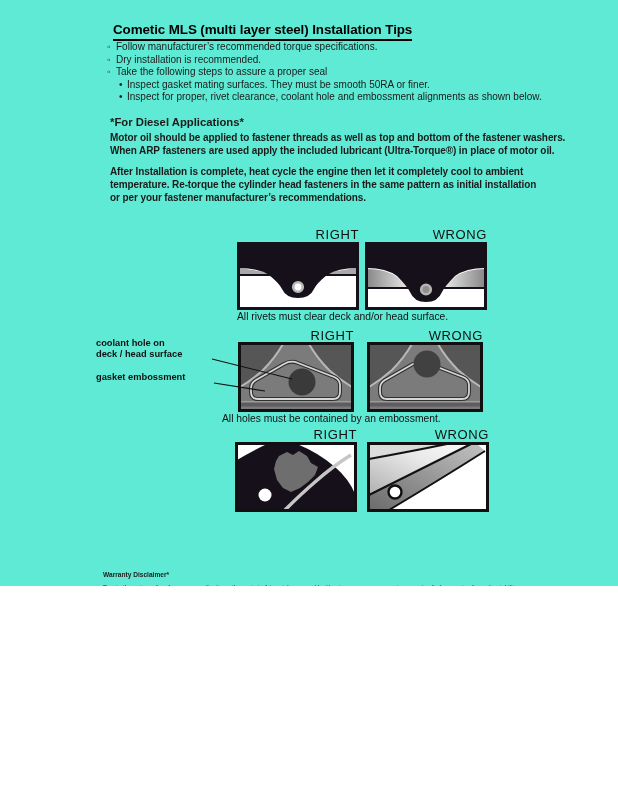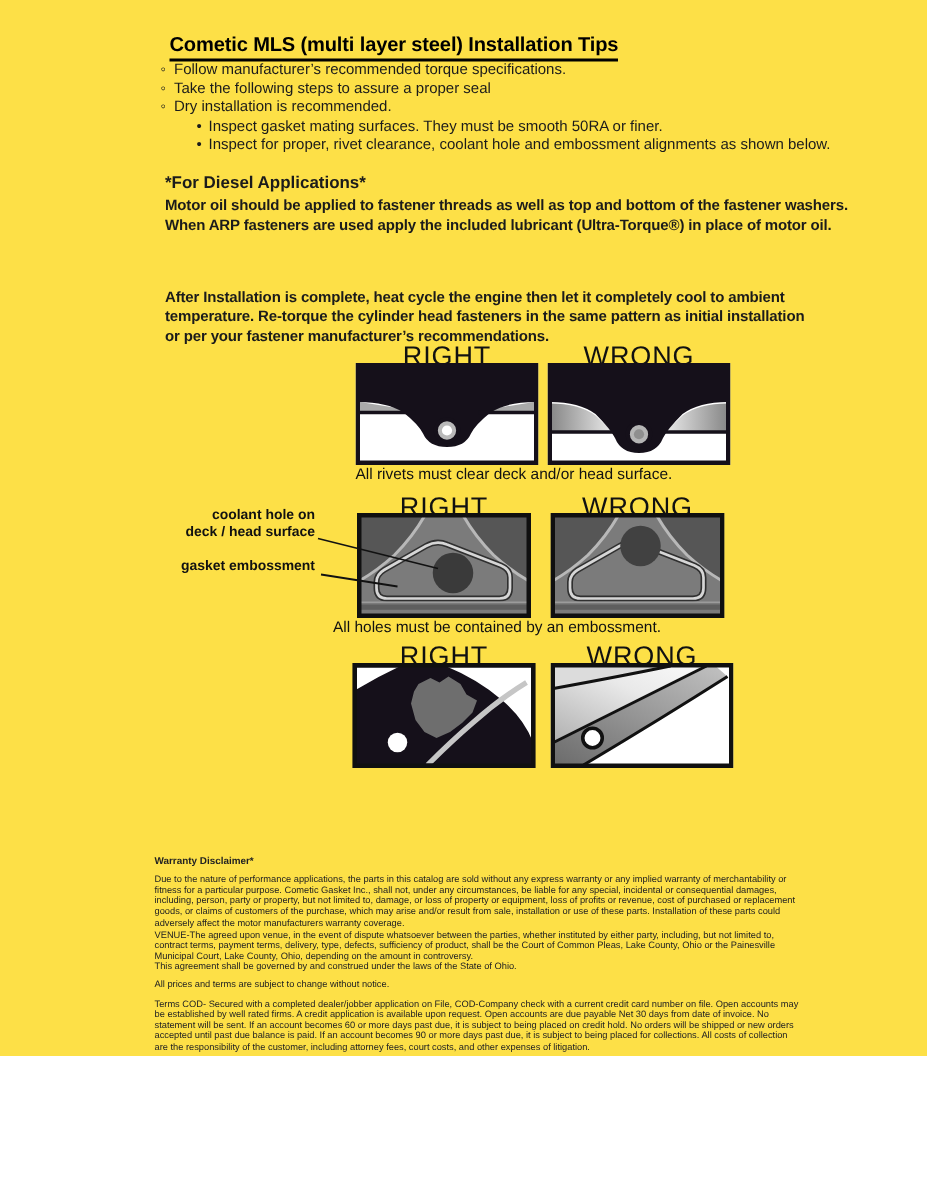--- a/index.html
+++ b/index.html
@@ -1,56 +1,56 @@
 <!DOCTYPE html>
 <html><head>
 <meta charset="utf-8">
 <style>
   html,body{margin:0;padding:0;background:#ffffff;}
   #page{
-    position:relative;width:618px;height:704px;background:#fde047;
+    position:relative;width:618px;height:586px;background:#5eead4;
     font-family:"Liberation Sans","DejaVu Sans",sans-serif;color:#1b1b1b;
     overflow:hidden;
   }
   .abs{position:absolute;}
   .title{
     left:113px;top:22px;font-size:13.4px;font-weight:bold;letter-spacing:-0.1px;
     border-bottom:2px solid #000;padding-bottom:2px;white-space:nowrap;color:#000;
   }
   .tips{left:107px;top:41px;font-size:10px;line-height:12.6px;}
   .tips .b{white-space:nowrap;}
-  .tips .sub{margin-left:24px;}
+  .tips .sub{margin-left:12px;}
   .marker{display:inline-block;width:9px;}
   .marker.f{width:8px;}
   .h2{left:110px;top:116px;font-size:11.3px;font-weight:bold;white-space:nowrap;}
   .para{left:110px;font-size:10px;line-height:13.2px;letter-spacing:-0.1px;font-weight:bold;}
   .para div{white-space:nowrap;}
   .p1{top:131px;}
-  .p2{top:165px;margin-top:27px;}
+  .p2{top:165px;}
   .note{left:110px;top:210px;font-size:10px;white-space:nowrap;letter-spacing:-0.1px;}
-  .rw{font-size:18px;letter-spacing:0.6px;text-align:center;color:#111;white-space:nowrap;}
+  .rw{font-size:13px;letter-spacing:0.6px;text-align:right;color:#111;white-space:nowrap;}
   .cap{font-size:10.3px;font-weight:normal;color:#111;white-space:nowrap;line-height:10.6px;}
-  .leadlabel{font-size:9.3px;font-weight:bold;text-align:right;line-height:11px;color:#111;}
+  .leadlabel{font-size:9.3px;font-weight:bold;text-align:left;line-height:11px;color:#111;}
   svg.diag{display:block;}
   .legal{left:103px;width:432px;font-size:6.2px;line-height:7.15px;color:#222;text-align:left;}
   .lhead{font-size:6.6px;font-weight:bold;}
   .footer-code{left:371px;top:754px;font-size:15.2px;letter-spacing:0.3px;color:#111;white-space:nowrap;margin-left:16px;}
   .overlay{pointer-events:none;}
 </style>
 </head>
 <body>
 
 <div id="page">
 
   <div class="abs title">Cometic MLS (multi layer steel) Installation Tips</div>
 
   <div class="abs tips">
     <div class="b"><span class="marker">◦</span><span>Follow manufacturer’s recommended torque specifications.</span></div>
+    <div class="b"><span class="marker">◦</span><span>Dry installation is recommended.</span></div>
     <div class="b"><span class="marker">◦</span><span>Take the following steps to assure a proper seal</span></div>
-    <div class="b"><span class="marker">◦</span><span>Dry installation is recommended.</span></div>
     <div class="b sub"><span class="marker f">•</span><span>Inspect gasket mating surfaces. They must be smooth 50RA or finer.</span></div>
     <div class="b sub"><span class="marker f">•</span><span>Inspect for proper, rivet clearance, coolant hole and embossment alignments as shown below.</span></div>
   </div>
 
   <div class="abs h2">*For Diesel Applications*</div>
   <div class="abs para p1">
     <div>Motor oil should be applied to fastener threads as well as top and bottom of the fastener washers.</div>
     <div>When ARP fasteners are used apply the included lubricant (Ultra-Torque®) in place of motor oil.</div>
   </div>
   <div class="abs para p2">

